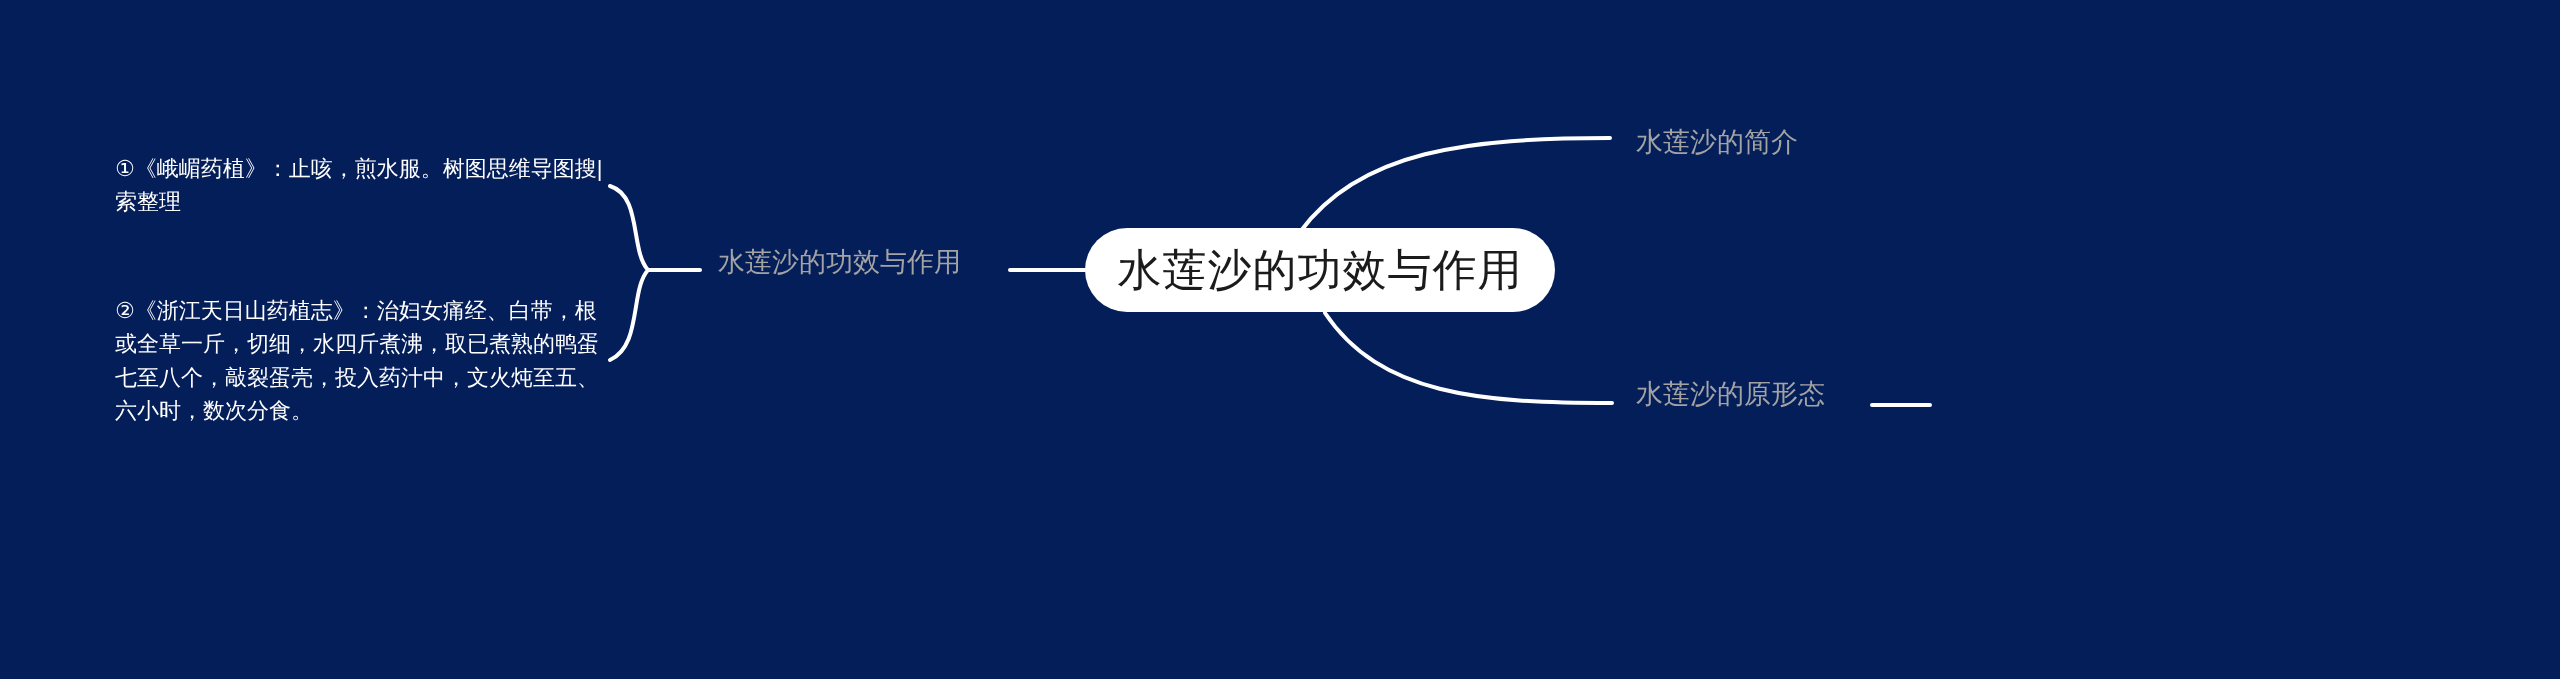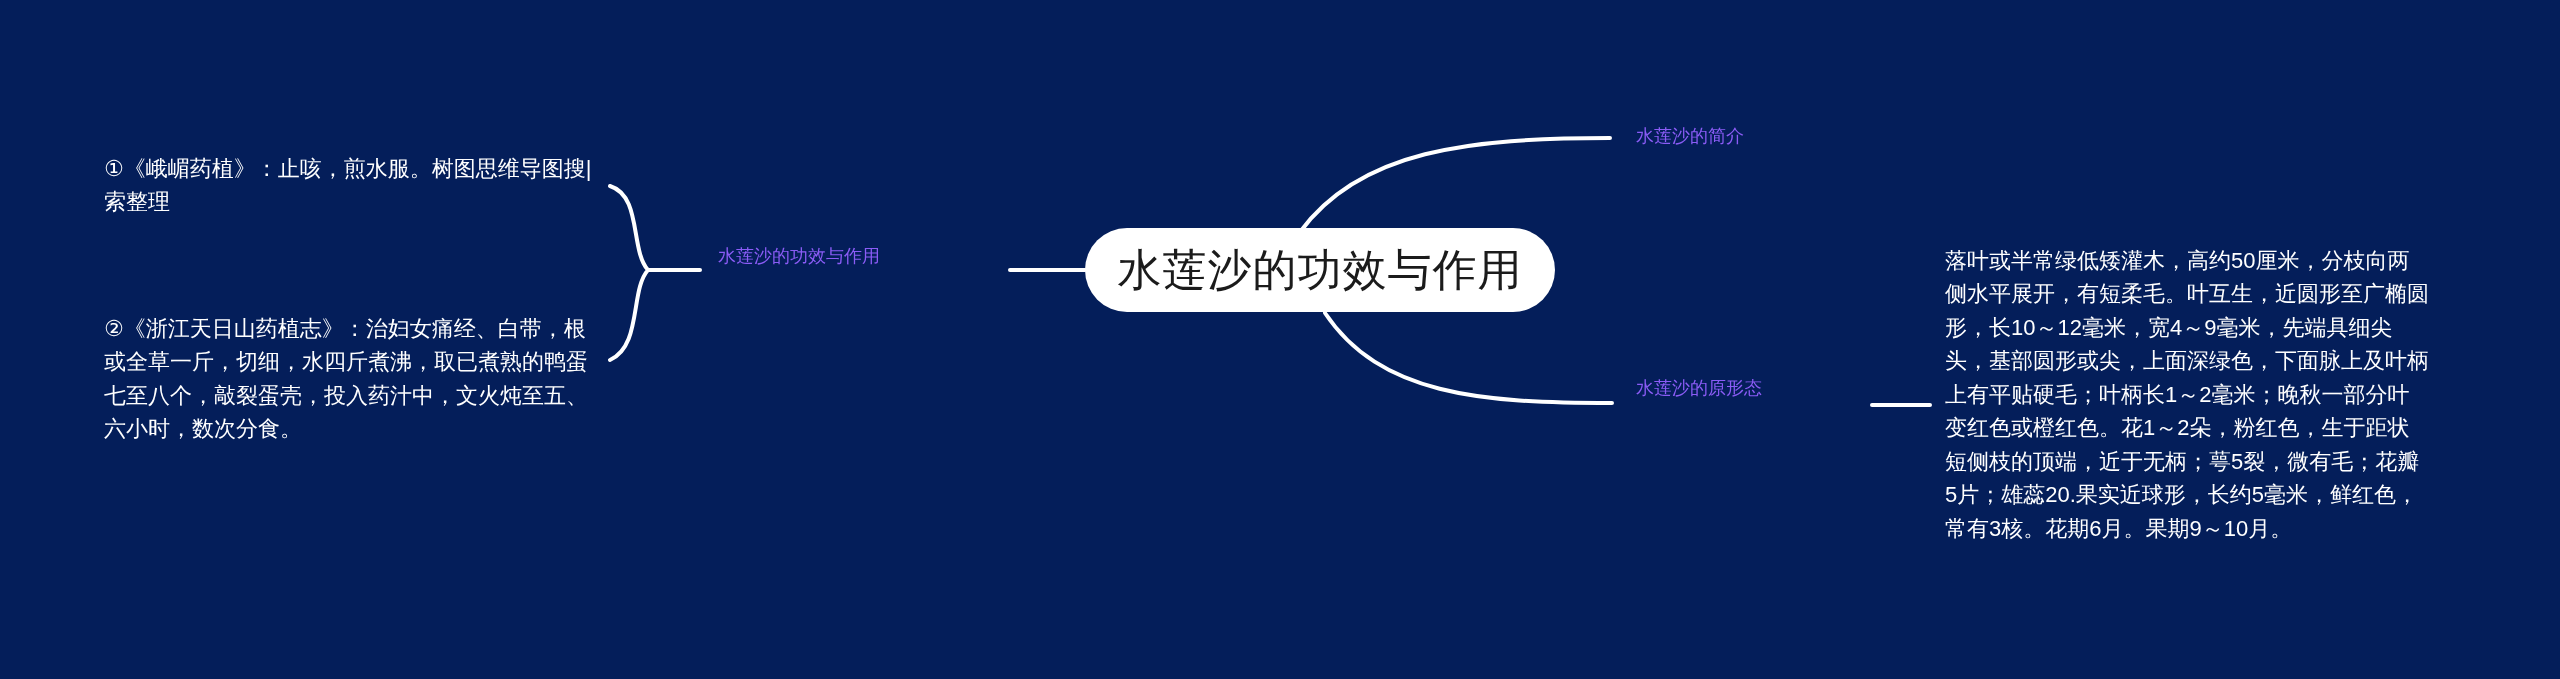--- a/index.html
+++ b/index.html
@@ -43,38 +43,39 @@
     color: #1b1b1b;
     font-size: 44px;
     letter-spacing: 1px;
     line-height: 1;
     white-space: nowrap;
   }
 
   
   .branch-label {
     position: absolute;
-    color: #8b5cf6;
-    font-size: 18px;
+    color: #a3a3a3;
+    font-size: 27px;
     line-height: 1.2;
     white-space: nowrap;
   }
   #branch-intro   { left: 1636px; top: 126px; }
   #branch-form    { left: 1636px; top: 378px; }
   #branch-effects { left: 718px;  top: 246px; }
 
   
   .leaf-text {
     position: absolute;
     color: #ffffff;
     font-size: 22px;
     line-height: 1.52;
+    margin-left: 11px;
   }
   #leaf-1 { left: 104px; top: 152px; width: 498px; }
-  #leaf-2 { left: 104px; top: 312px; width: 498px; }
+  #leaf-2 { left: 104px; top: 294px; width: 498px; }
   #leaf-desc { left: 1945px; top: 244px; width: 486px; }
 </style>
 </head>
 <body>
 
 <div id="canvas">
 
   <svg id="wires" viewBox="0 0 2560 679" xmlns="http://www.w3.org/2000/svg">
 
     <path d="M 1300 232 C 1360 150, 1470 138, 1610 138" fill="none" stroke="#ffffff" stroke-width="4" stroke-linecap="round"></path>
@@ -103,15 +104,14 @@
   </div>
 
   <div class="branch-label" id="branch-effects">
     <span>水莲沙的功效与作用</span>
   </div>
 
   <div class="leaf-text" id="leaf-1">①《峨嵋药植》：止咳，煎水服。树图思维导图搜|索整理</div>
 
   <div class="leaf-text" id="leaf-2">②《浙江天日山药植志》：治妇女痛经、白带，根或全草一斤，切细，水四斤煮沸，取已煮熟的鸭蛋七至八个，敲裂蛋壳，投入药汁中，文火炖至五、六小时，数次分食。</div>
 
-  <div class="leaf-text" id="leaf-desc">落叶或半常绿低矮灌木，高约50厘米，分枝向两侧水平展开，有短柔毛。叶互生，近圆形至广椭圆形，长10～12毫米，宽4～9毫米，先端具细尖头，基部圆形或尖，上面深绿色，下面脉上及叶柄上有平贴硬毛；叶柄长1～2毫米；晚秋一部分叶变红色或橙红色。花1～2朵，粉红色，生于距状短侧枝的顶端，近于无柄；萼5裂，微有毛；花瓣5片；雄蕊20.果实近球形，长约5毫米，鲜红色，常有3核。花期6月。果期9～10月。</div>
 
 </div>
 
 </body></html>

